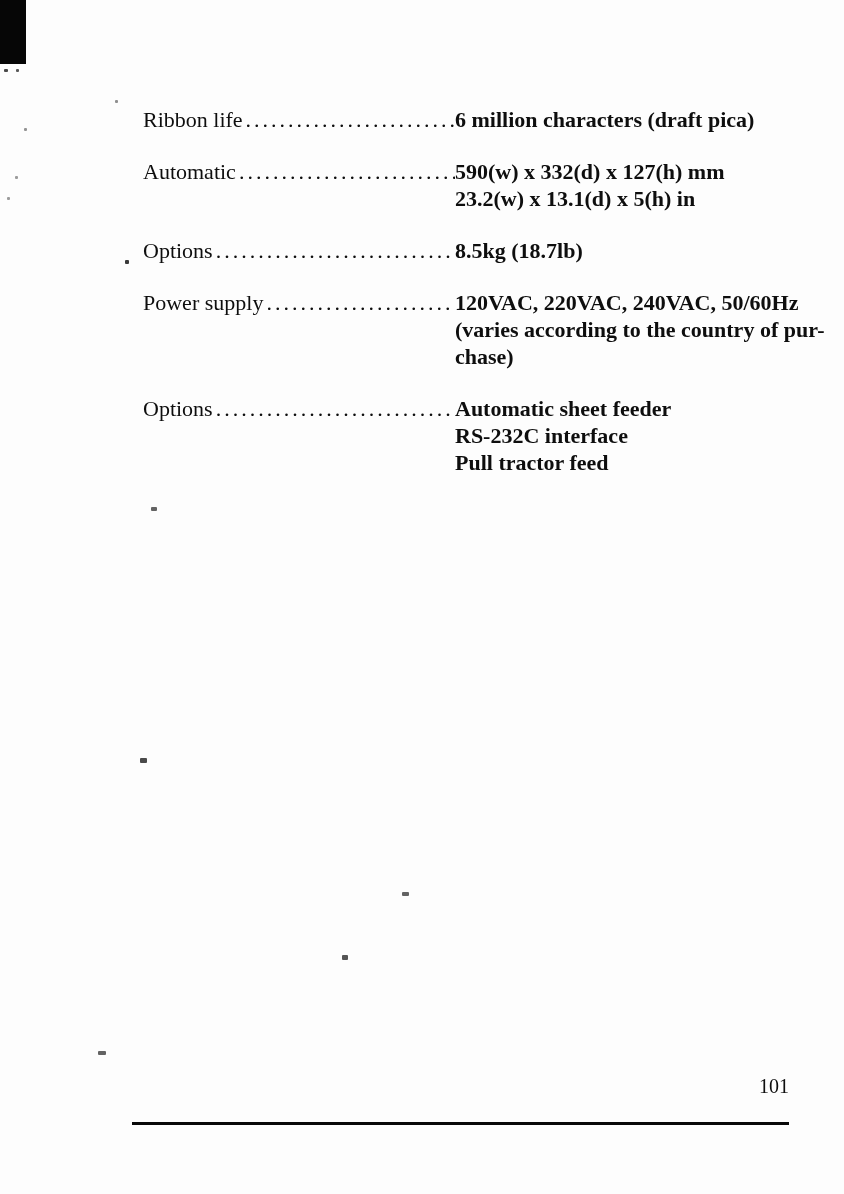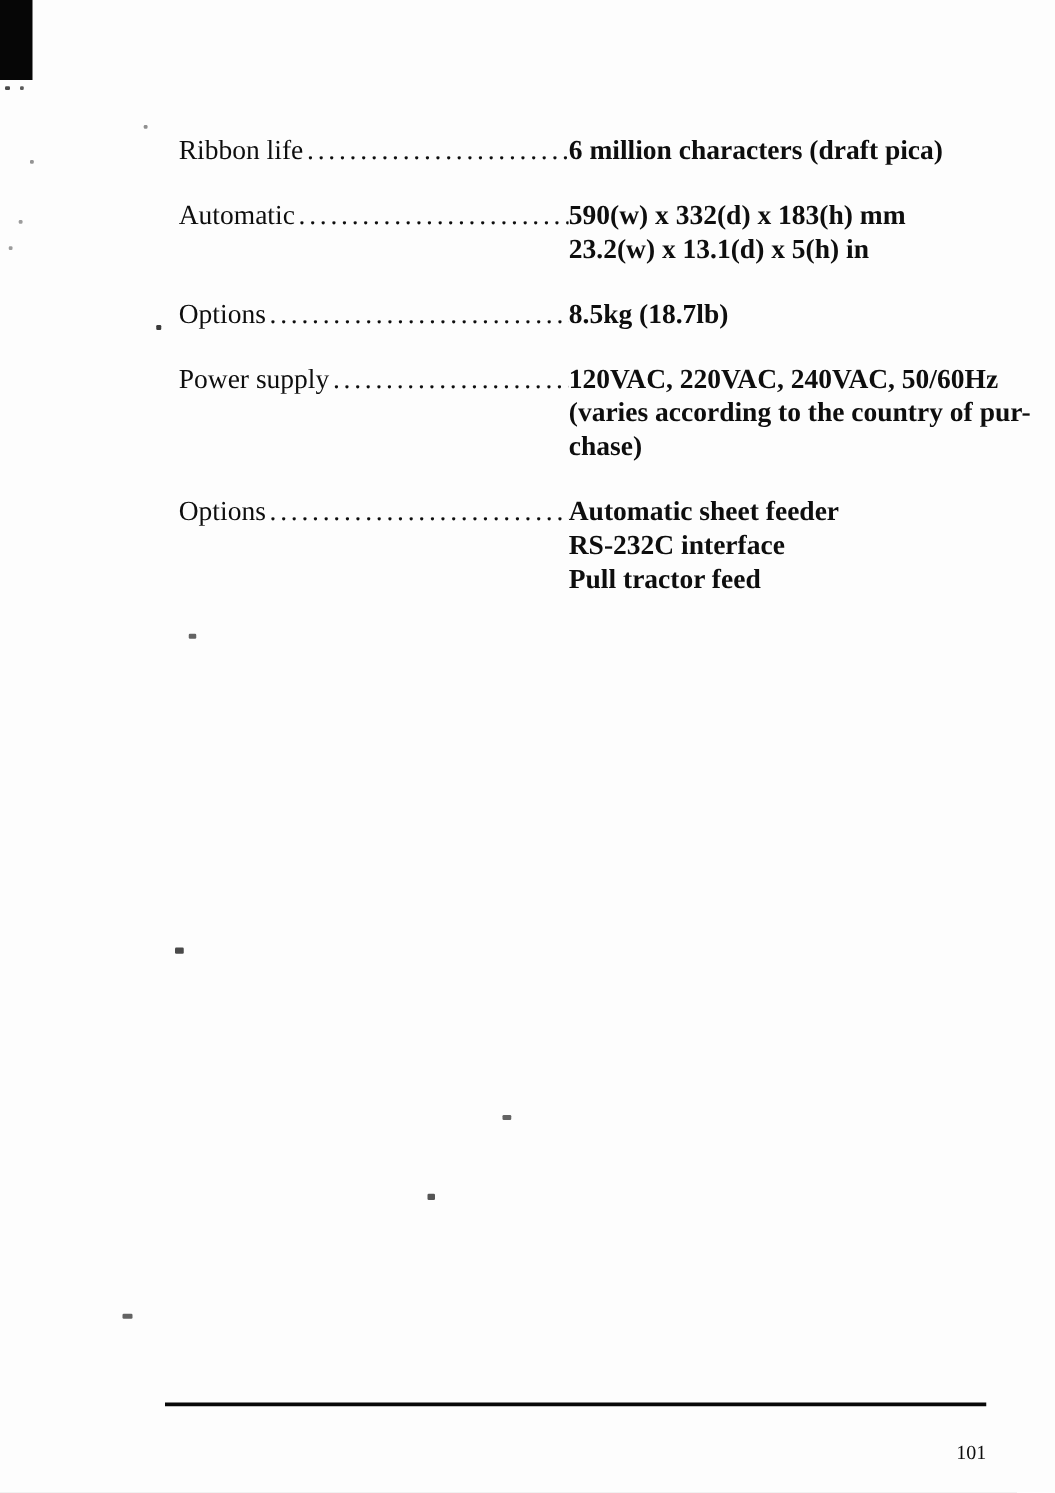--- a/index.html
+++ b/index.html
@@ -68,24 +68,24 @@
     position: absolute;
     left: 132px;
     top: 1122px;
     width: 657px;
     height: 3px;
     background: #080808;
   }
   .page-number {
     position: absolute;
     left: 689px;
-    top: 1149px;
+    top: 1072px;
     width: 100px;
     text-align: right;
-    font-size: 16px;
+    font-size: 20px;
     line-height: 28px;
   }
   
   .speck {
     position: absolute;
     border-radius: 1px;
   }
 </style>
 </head>
 <body>
@@ -103,21 +103,21 @@
         <div class="spec-values">
           <div class="spec-value">6 million characters (draft pica)</div>
         </div>
       </div>
       <div class="spec-row">
         <div class="spec-term">
           <span class="spec-label">Automatic</span>
           <span class="dot-leader">..........................................................................................</span>
         </div>
         <div class="spec-values">
-          <div class="spec-value">590(w) x 332(d) x 183(h) mm</div>
+          <div class="spec-value">590(w) x 332(d) x 127(h) mm</div>
           <div class="spec-value">23.2(w) x 13.1(d) x 5(h) in</div>
         </div>
       </div>
       <div class="spec-row">
         <div class="spec-term">
           <span class="spec-label">Options</span>
           <span class="dot-leader">..........................................................................................</span>
         </div>
         <div class="spec-values">
           <div class="spec-value">8.5kg (18.7lb)</div>

